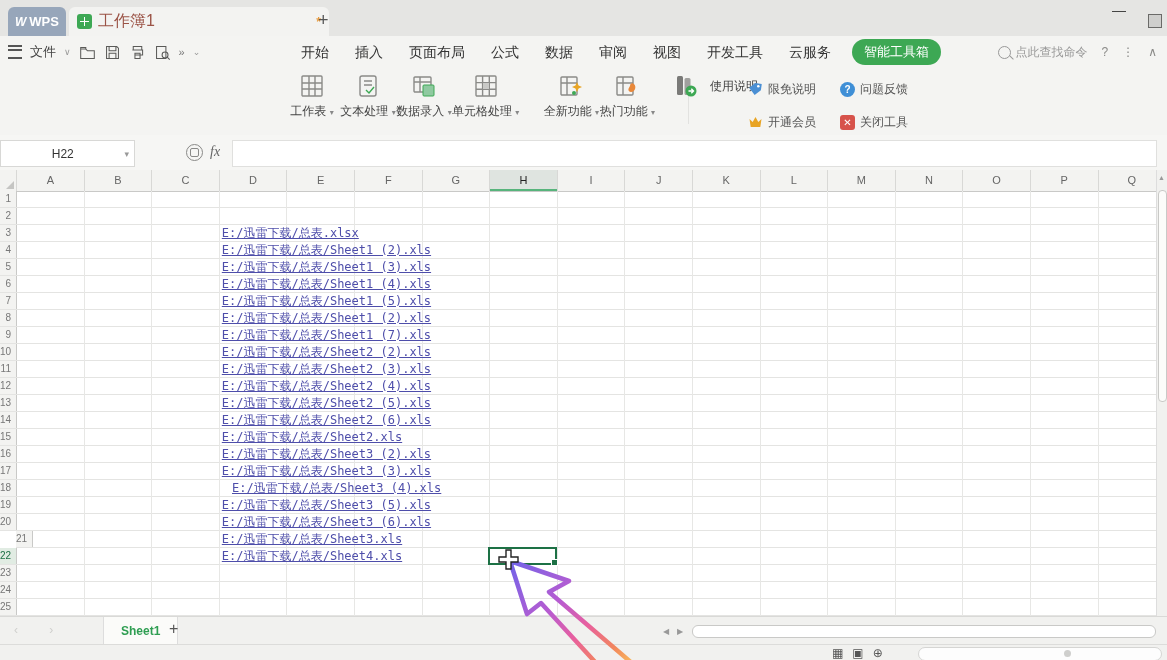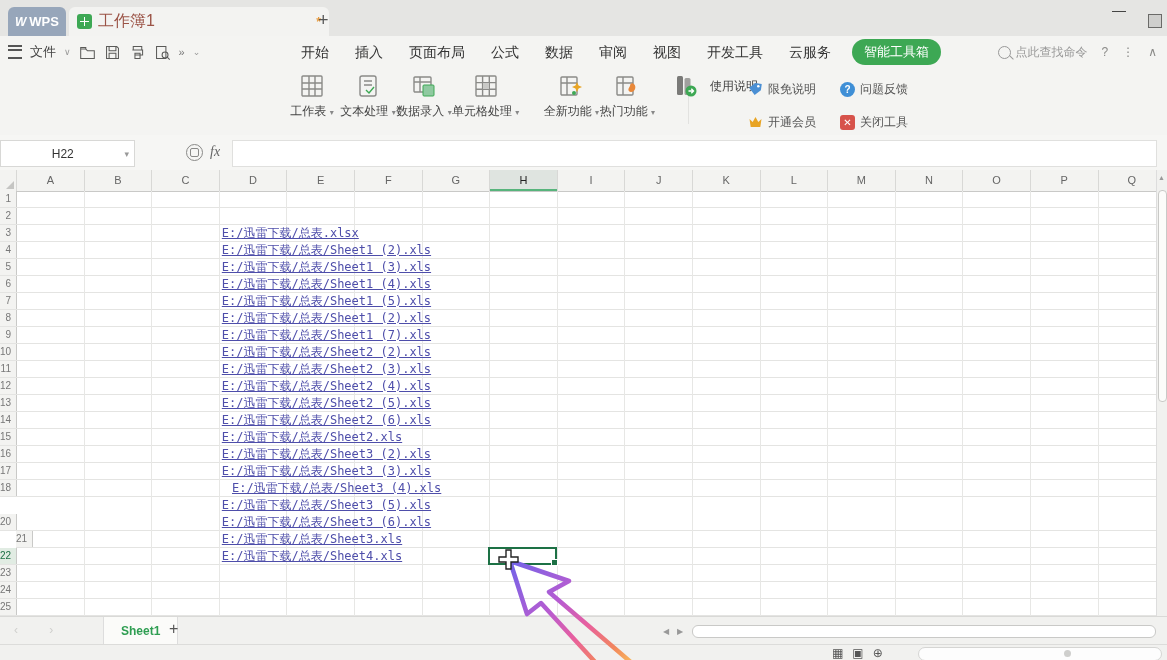--- a/index.html
+++ b/index.html
@@ -371,20 +371,25 @@
         </div>
       </div>
       <div class="gr" style="top: 272px;">
         <div class="rh">
           <span>17</span>
         </div>
       </div>
       <div class="gr" style="top: 289px;">
         <div class="rh">
           <span>18</span>
+        </div>
+      </div>
+      <div class="gr" style="top: 306px;">
+        <div class="rh">
+          <span>19</span>
         </div>
       </div>
       <div class="gr" style="top: 323px;">
         <div class="rh">
           <span>20</span>
         </div>
       </div>
       <div class="gr" style="top: 340px; margin-left: 16px;">
         <div class="rh">
           <span>21</span>

